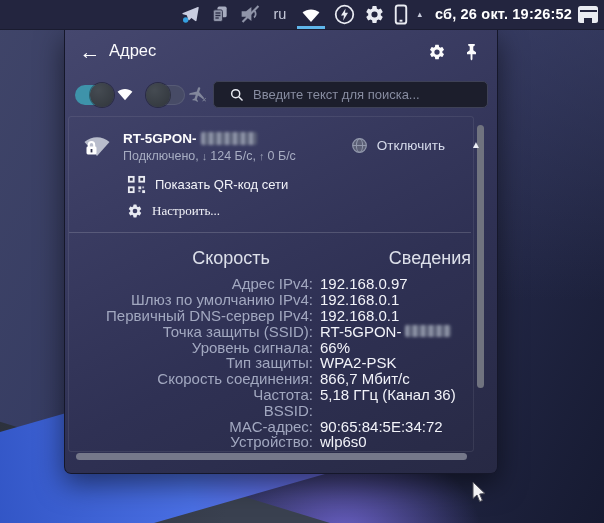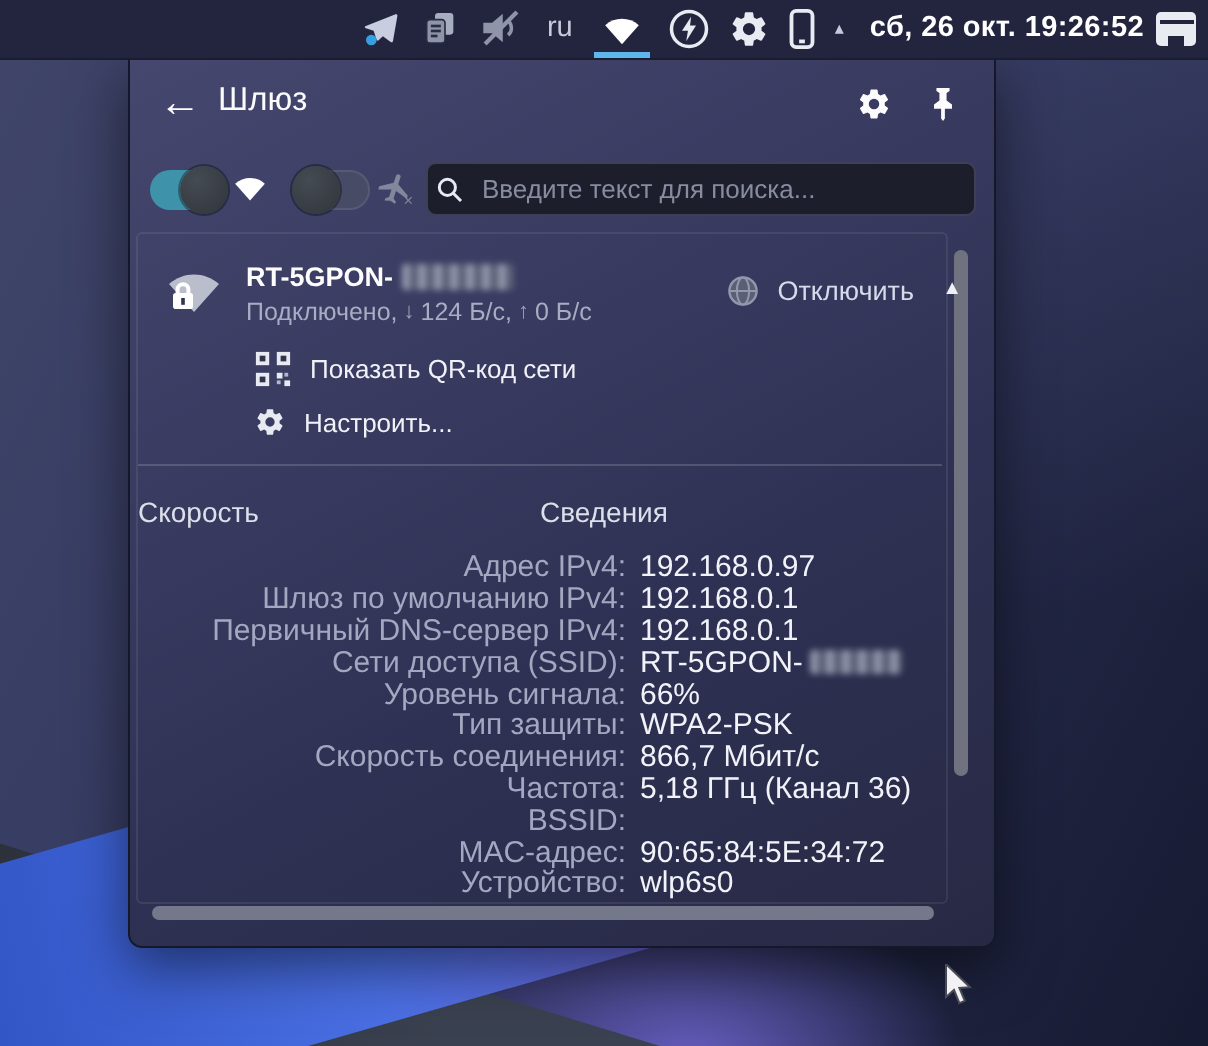--- a/index.html
+++ b/index.html
@@ -52,21 +52,21 @@
   .switch{position:absolute;width:36px;height:20px;border-radius:10px;}
   .switch .knob{position:absolute;top:-2px;width:24px;height:24px;border-radius:50%;
     background:radial-gradient(circle at 35% 30%,#454b52,#30353b);box-shadow:0 0 0 1px rgba(0,0,0,.35);}
   .sw-on{left:10px;top:55px;background:#3e93aa;}
   .sw-on .knob{right:-3px;}
   .sw-off{left:84px;top:55px;background:#474b66;box-shadow:inset 0 0 0 1px #565a75;}
   .sw-off .knob{left:-3px;}
   .row-glyph{position:absolute;top:53px;}
   .search{position:absolute;left:148px;top:51px;width:275px;height:27px;box-sizing:border-box;
     background:#1c1e2c;border:1px solid #3e4156;border-radius:5px;
-    display:flex;align-items:center;padding:0 4px;gap:7px;}
+    display:flex;align-items:center;padding:0 16px;gap:7px;}
   .search input{flex:1;background:transparent;border:none;outline:none;color:#d8dbe6;
     font-size:13px;font-family:inherit;}
   .search input::placeholder{color:#878ca0;}
 
   
   .list-frame{position:absolute;left:3px;top:86px;width:404px;height:334px;
     border:1px solid rgba(255,255,255,.08);border-radius:3px;pointer-events:none;}
   .v-scrollbar{position:absolute;left:412px;top:95px;width:7px;height:263px;border-radius:3.5px;background:#70737f;}
   .h-scrollbar{position:absolute;left:11px;top:423px;width:391px;height:7px;border-radius:3.5px;background:#75788a;}
 
@@ -75,32 +75,32 @@
   .net-name{position:absolute;left:58px;top:101px;color:#fdfdfe;font-size:13.5px;font-weight:700;
     display:flex;align-items:center;gap:4px;}
   .net-sub{position:absolute;left:58px;top:119px;color:#a7adc2;font-size:12.5px;
     display:flex;align-items:center;gap:3px;white-space:nowrap;}
   .net-sub .arr{font-size:11px;color:#9ba1b6;}
   .redact{display:inline-block;height:13px;width:56px;border-radius:2px;vertical-align:middle;
     background:repeating-linear-gradient(90deg,#9aa0b2 0 4px,#5d6379 4px 8px),
                repeating-linear-gradient(0deg,rgba(255,255,255,.25) 0 3px,rgba(0,0,0,.15) 3px 6px);
     filter:blur(1.6px);opacity:.9;}
   .redact-sm{width:46px;height:12px;}
-  .disconnect{position:absolute;right:40px;top:107px;display:flex;align-items:center;gap:9px;}
+  .disconnect{position:absolute;right:52px;top:107px;display:flex;align-items:center;gap:9px;}
   .disconnect-label{color:#d6dbeb;font-size:13.5px;}
   .collapse{position:absolute;right:16px;top:109px;color:#eef0f6;font-size:10px;}
   .action-row{position:absolute;left:62px;display:flex;align-items:center;gap:9px;color:#f1f2f8;font-size:13px;}
   .qr-row{top:145px;}
-  .cfg-row{top:173px;}
+  .cfg-row{top:173px;font-family:Liberation Serif, serif;}
 
   .divider{position:absolute;left:4px;top:202px;width:402px;height:1px;background:rgba(255,255,255,.16);}
 
   
   .tabs{position:absolute;left:4px;top:214px;width:402px;display:flex;}
-  .tab{flex:1;text-align:left;color:#dde0ea;font-size:14px;padding:4px 0;}
+  .tab{flex:1;text-align:right;color:#dde0ea;font-size:18px;padding:4px 0;}
 
   
   .details{position:absolute;left:8px;top:246px;width:394px;}
   .d-row{display:flex;height:15.8px;align-items:center;}
   .d-label{width:240px;text-align:right;color:#a2a8c0;font-size:15px;white-space:nowrap;}
   .d-value{margin-left:7px;color:#f2f3f9;font-size:15px;white-space:nowrap;display:flex;align-items:center;gap:4px;}
 
   
   .cursor{position:absolute;left:472px;top:482px;z-index:40;}
 </style>
@@ -164,21 +164,21 @@
       <span class="caret-up">▴</span>
       <span class="clock">сб, 26 окт. 19:26:52</span>
     </div>
     <span class="taskbar-icon"></span>
   </div>
 
   <div class="popup">
 
     <div class="pp-header">
       <div class="back-btn">←</div>
-      <div class="pp-title">Шлюз</div>
+      <div class="pp-title">Адрес</div>
       <div class="hdr-ico hdr-gear">
         <svg width="18" height="18" viewBox="0 0 24 24">
             <path fill="#fcfcfd" d="M19.14,12.94a7,7,0,0,0,.06-.94,7,7,0,0,0-.06-.94l2.03-1.58a.5.5,0,0,0,.12-.64L19.37,5.52a.5.5,0,0,0-.61-.22l-2.39,1a7.3,7.3,0,0,0-1.62-.94l-.36-2.54A.5.5,0,0,0,13.9,2.4H10.1a.5.5,0,0,0-.49.42L9.25,5.36a7.3,7.3,0,0,0-1.62.94l-2.39-1a.5.5,0,0,0-.61.22L2.71,8.84a.5.5,0,0,0,.12.64l2.03,1.58a7,7,0,0,0-.06.94,7,7,0,0,0,.06.94L2.83,14.52a.5.5,0,0,0-.12.64l1.92,3.32a.5.5,0,0,0,.61.22l2.39-1a7.3,7.3,0,0,0,1.62.94l.36,2.54a.5.5,0,0,0,.49.42h3.8a.5.5,0,0,0,.49-.42l.36-2.54a7.3,7.3,0,0,0,1.62-.94l2.39,1a.5.5,0,0,0,.61-.22l1.92-3.32a.5.5,0,0,0-.12-.64ZM12,15.5A3.5,3.5,0,1,1,15.5,12,3.5,3.5,0,0,1,12,15.5Z"></path>
           </svg>
       </div>
       <div class="hdr-ico hdr-pin">
         <svg width="15" height="18" viewBox="0 0 16 19">
             <path fill="#fcfcfd" d="M4.5 1h7v1.6l-1.6 1v4l2.9 2.2V12H9v5.2L8 18.6 7 17.2V12H3.2V9.8L6.1 7.6v-4L4.5 2.6Z"></path>
           </svg>
       </div>
@@ -288,21 +288,21 @@
     <span class="d-label">Шлюз по умолчанию IPv4:</span>
     <span class="d-value">192.168.0.1</span>
   </div>
 
   <div class="d-row">
     <span class="d-label">Первичный DNS-сервер IPv4:</span>
     <span class="d-value">192.168.0.1</span>
   </div>
 
   <div class="d-row">
-    <span class="d-label">Сети доступа (SSID):</span>
+    <span class="d-label">Точка защиты (SSID):</span>
     <span class="d-value">RT-5GPON-<span class="redact redact-sm"></span></span>
   </div>
 
   <div class="d-row">
     <span class="d-label">Уровень сигнала:</span>
     <span class="d-value">66%</span>
   </div>
 
   <div class="d-row">
     <span class="d-label">Тип защиты:</span>

